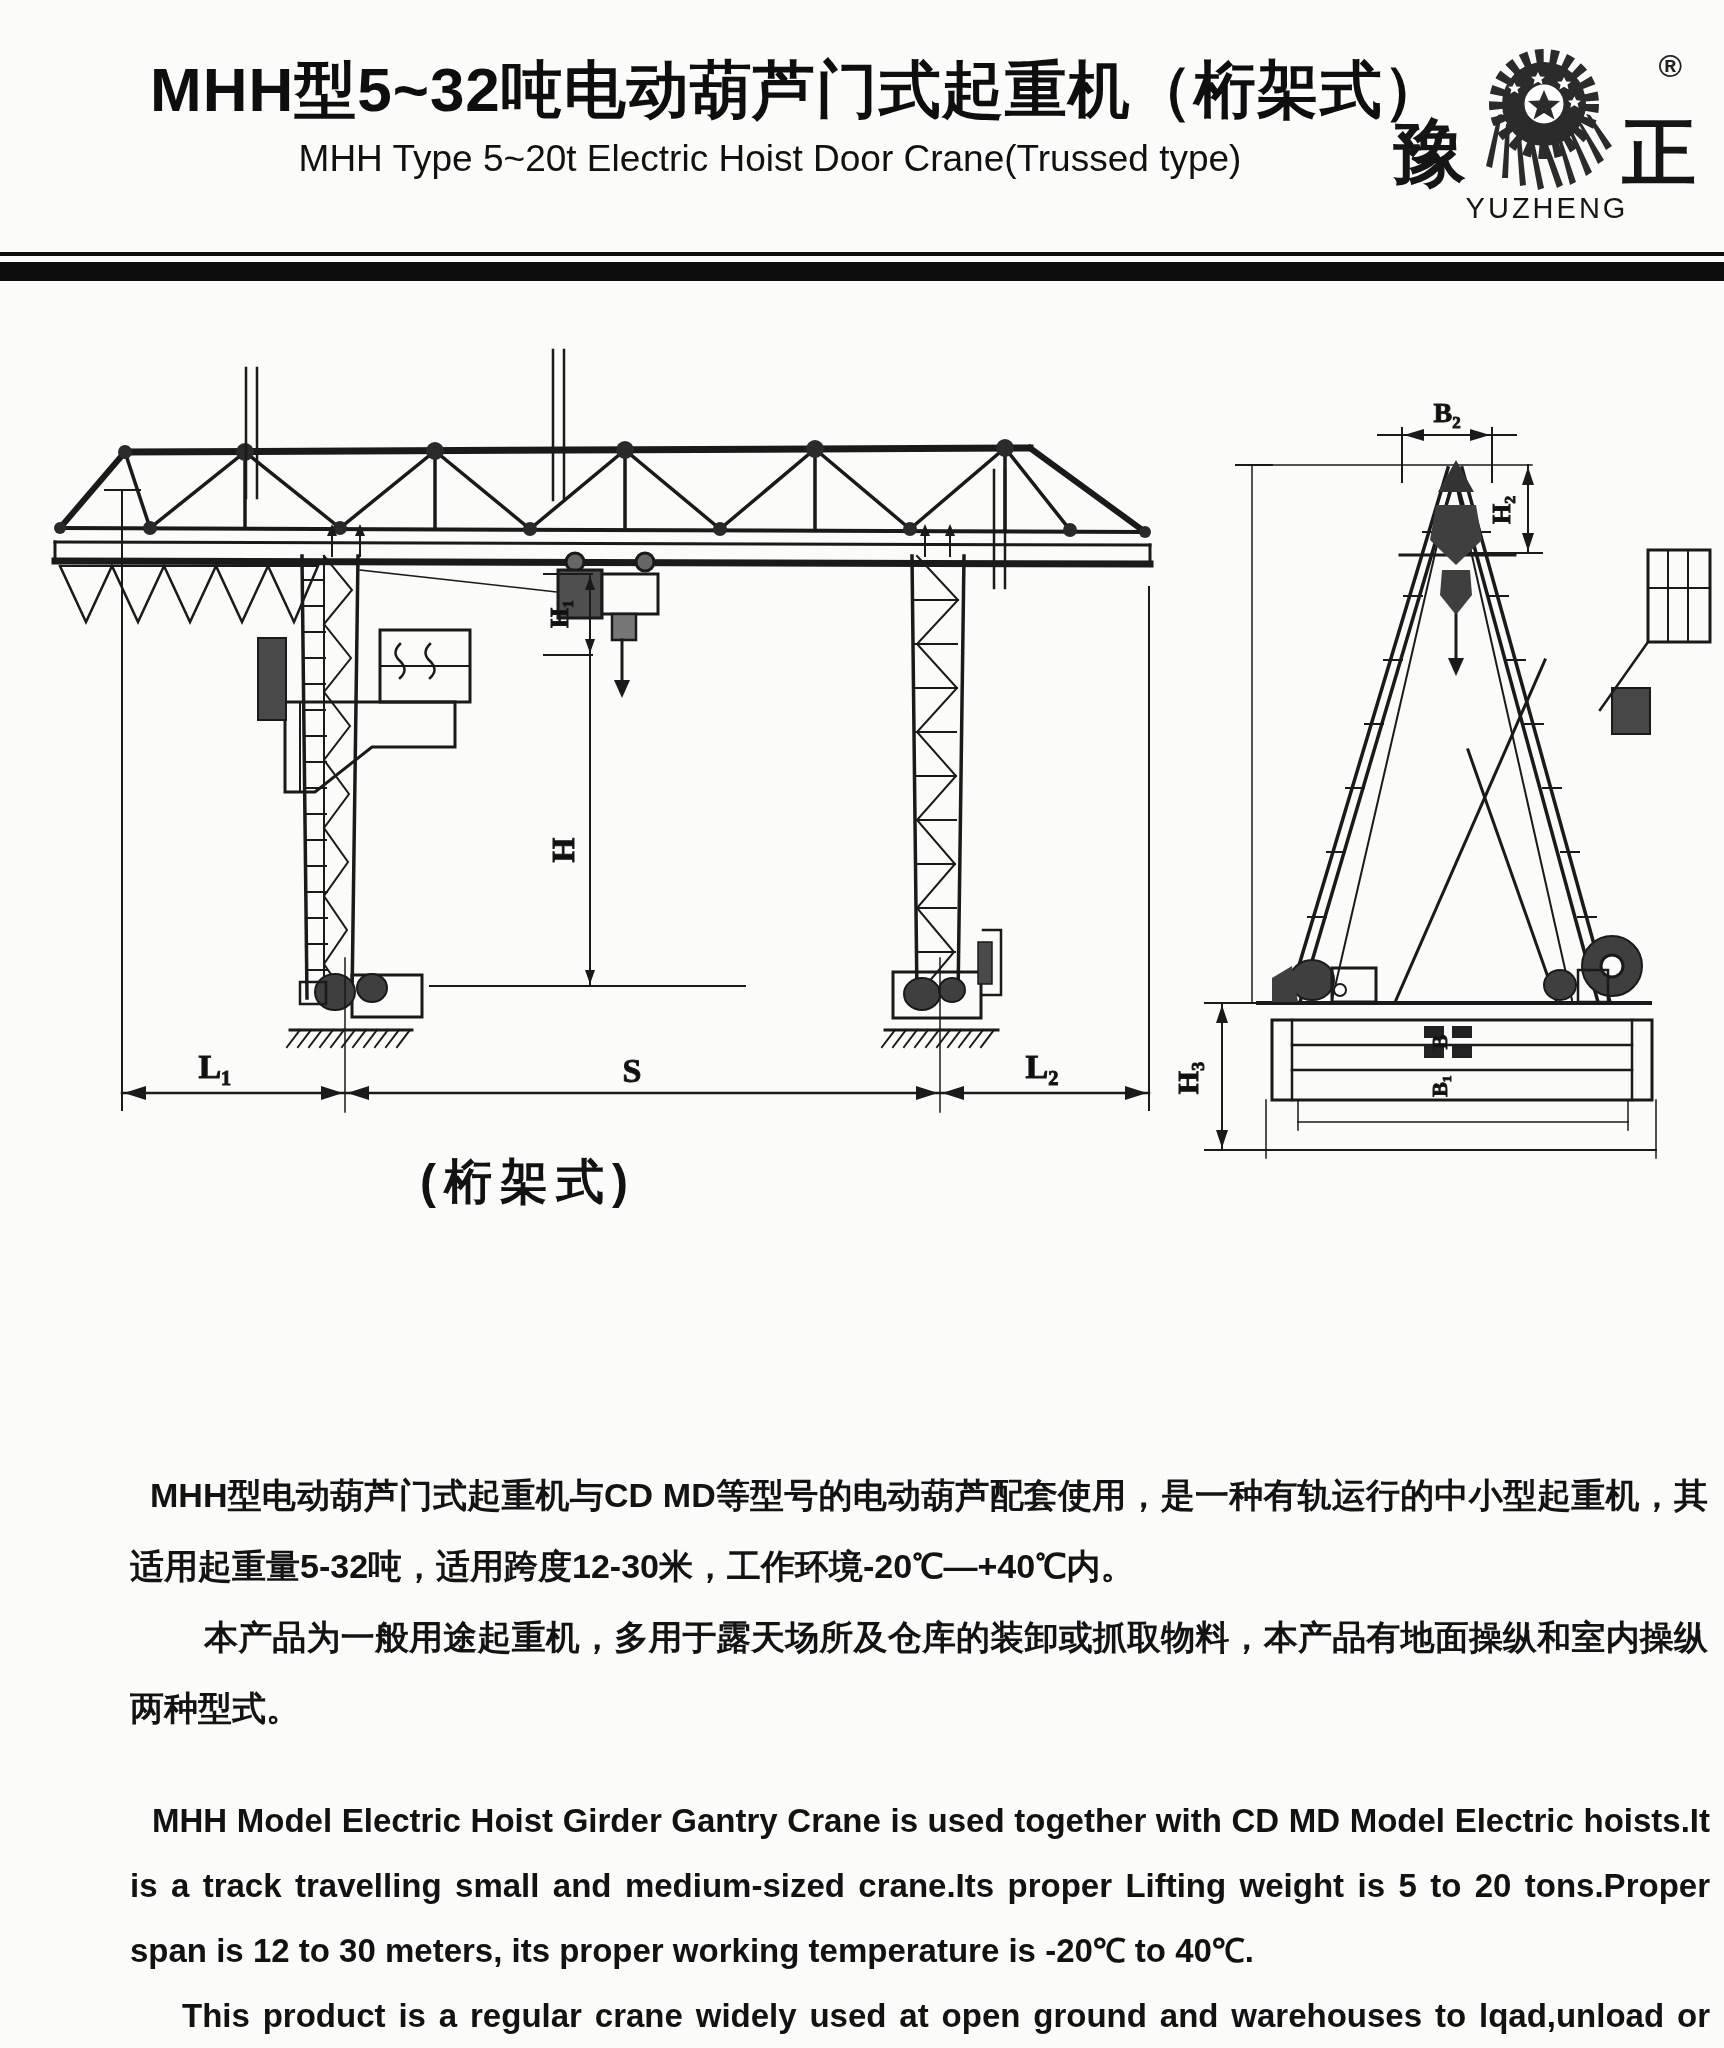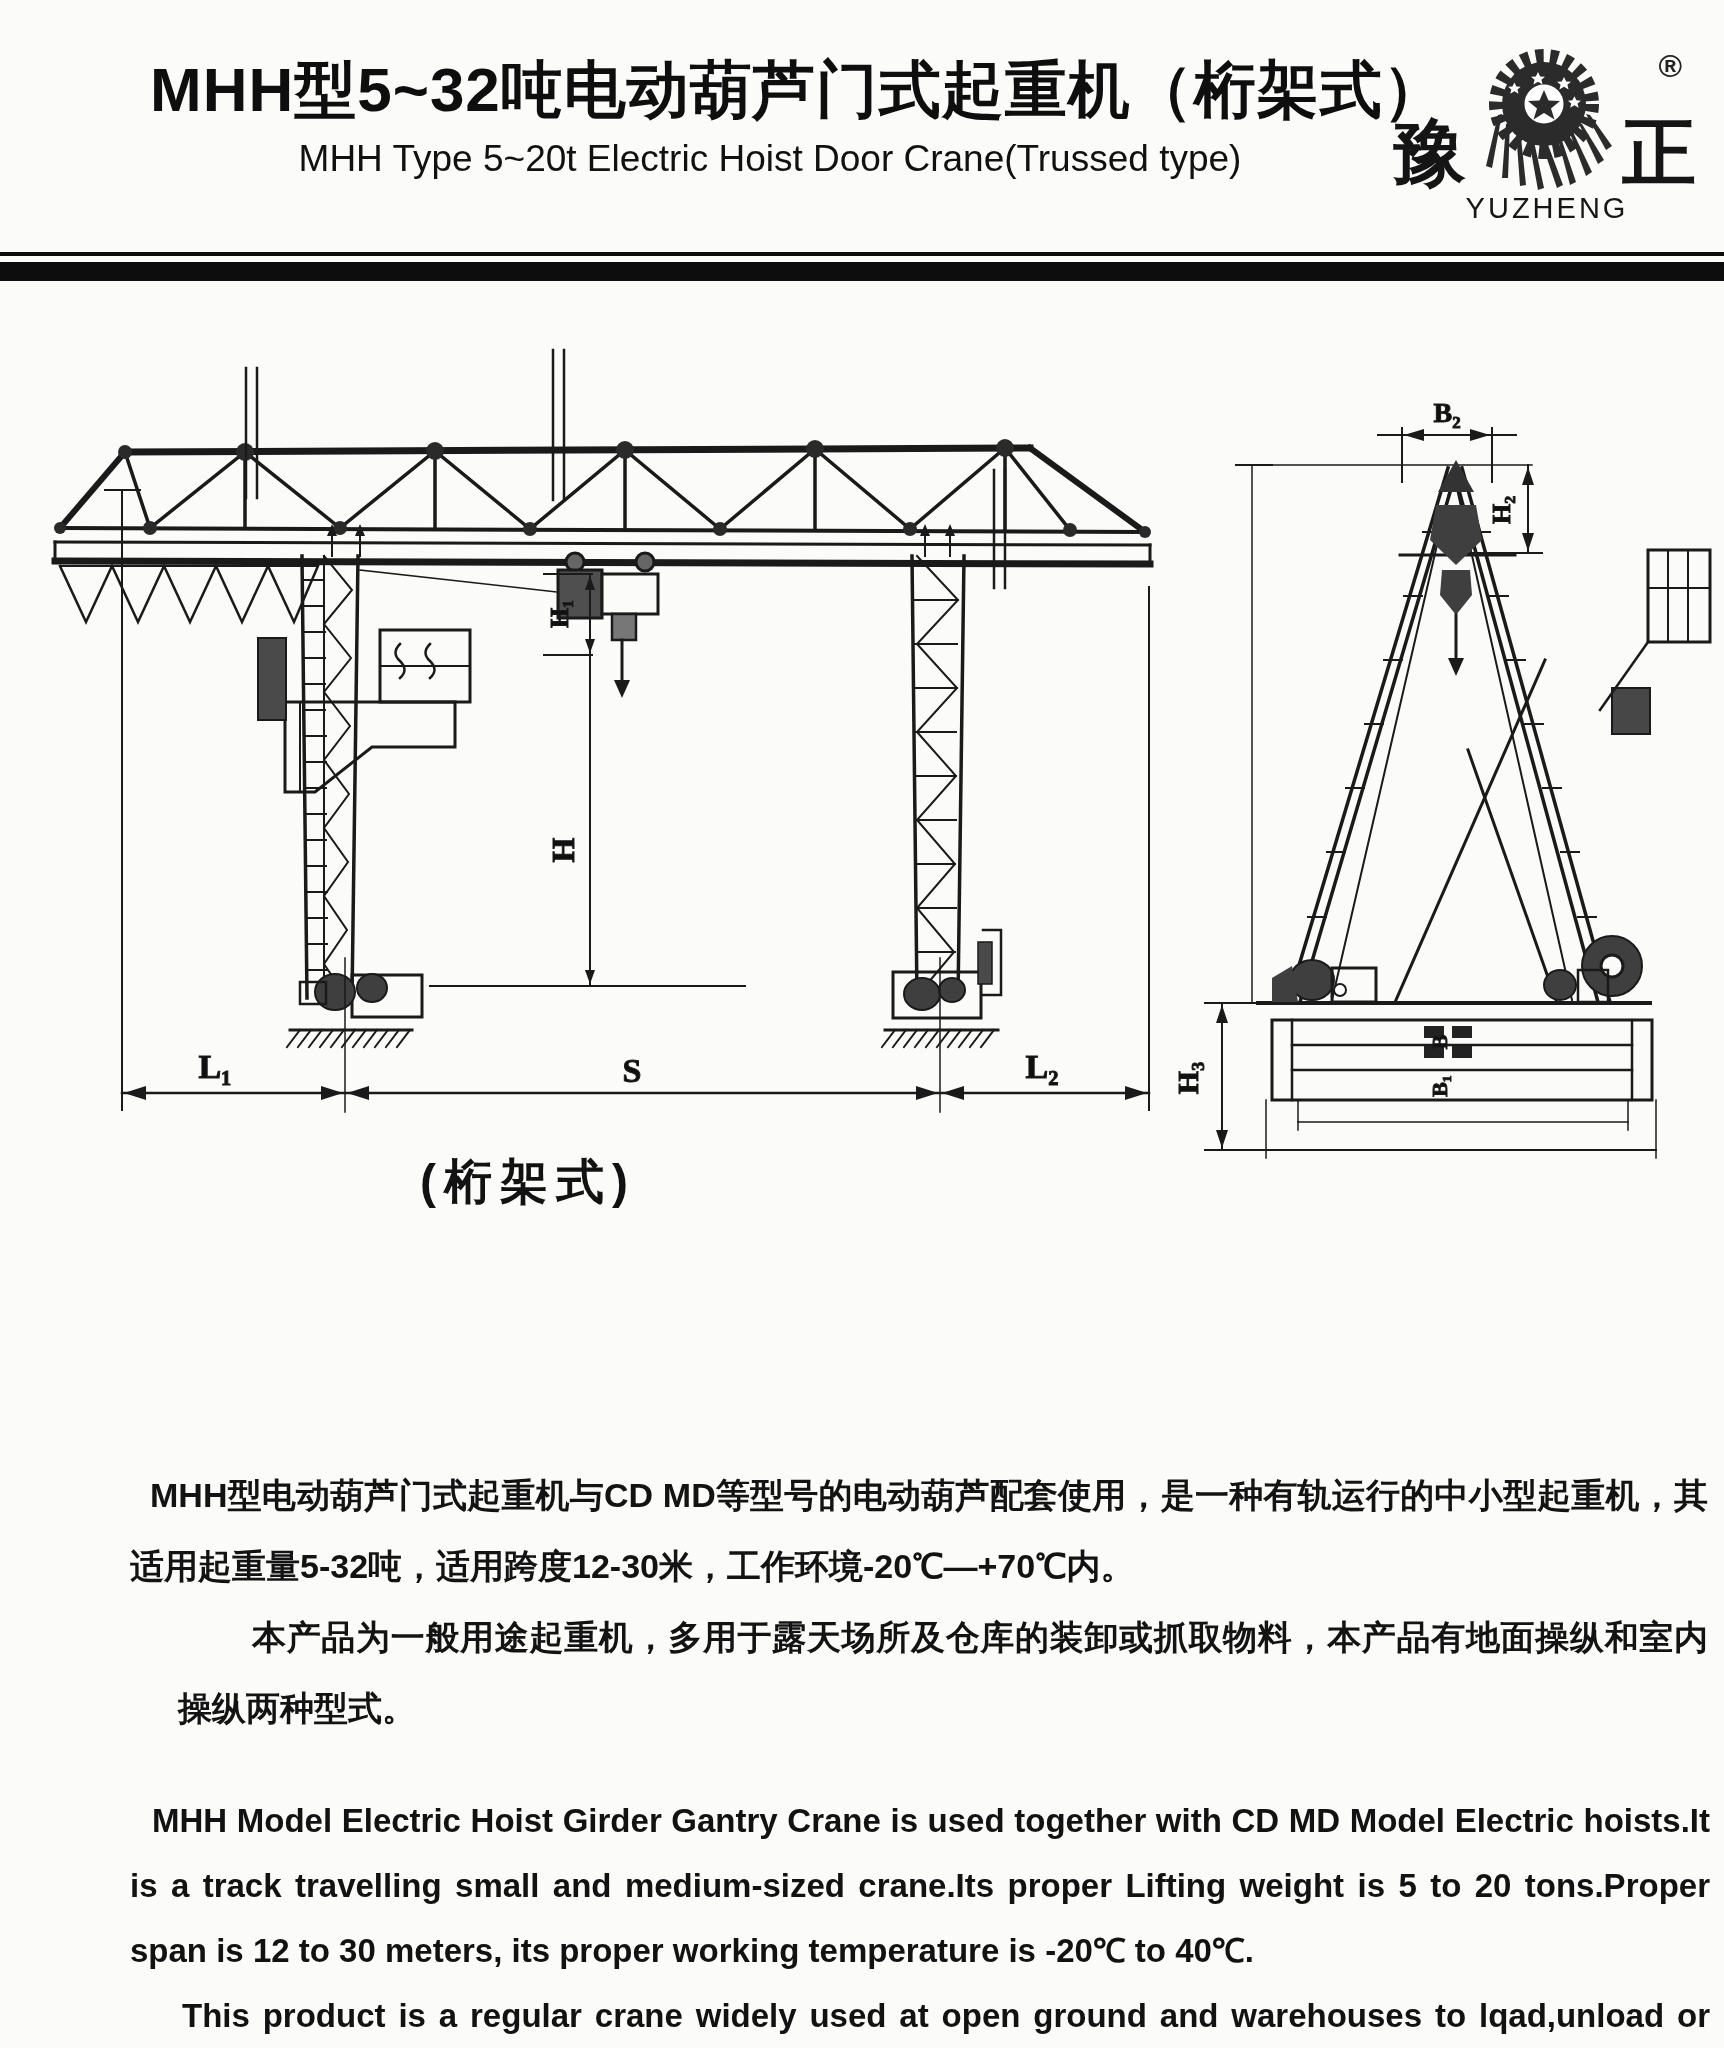--- a/index.html
+++ b/index.html
@@ -56,21 +56,21 @@
     position:absolute;left:158px;top:1416px;
     font-size:36px;font-weight:bold;color:#0f0f0f;letter-spacing:1px;
   }
   .zh-block{
     position:absolute;left:130px;top:1460px;width:1578px;
     font-size:34px;line-height:71px;color:#131313;font-weight:bold;
     text-align:justify;
   }
   .zh-block p{margin:0;padding:0;}
   .zh-block p.p1{text-indent:20px;}
-  .zh-block p.p2{text-indent:74px;margin-left:48px;}
+  .zh-block p.p2{text-indent:74px;}
   .en-block{
     position:absolute;left:130px;top:1788px;width:1580px;
     font-size:33px;line-height:65px;color:#121212;font-weight:bold;
     text-align:justify;
   }
   .en-block p{margin:0;padding:0;}
   .en-block p.p1{text-indent:22px;}
   .en-block p.p2{text-indent:52px;}
 </style>
 </head>
@@ -342,21 +342,21 @@
         </g>
 
       </g>
     </svg>
   </div>
 
   <div class="caption">(桁架式)</div>
 
 
   <div class="zh-block">
-    <p class="p1">MHH型电动葫芦门式起重机与CD MD等型号的电动葫芦配套使用，是一种有轨运行的中小型起重机，其适用起重量5-32吨，适用跨度12-30米，工作环境-20℃—+70℃内。</p>
+    <p class="p1">MHH型电动葫芦门式起重机与CD MD等型号的电动葫芦配套使用，是一种有轨运行的中小型起重机，其适用起重量5-32吨，适用跨度12-30米，工作环境-20℃—+40℃内。</p>
     <p class="p2">本产品为一般用途起重机，多用于露天场所及仓库的装卸或抓取物料，本产品有地面操纵和室内操纵两种型式。</p>
   </div>
 
   <div class="en-block">
     <p class="p1">MHH Model Electric Hoist Girder Gantry Crane is used together with CD MD Model Electric hoists.It is a track travelling small and medium-sized crane.Its proper Lifting weight is 5 to 20 tons.Proper span is 12 to 30 meters, its proper working temperature is -20℃  to  40℃.</p>
     <p class="p2">This product is a regular crane widely used at open ground and warehouses to lqad,unload or grab materials.It has two controlling methods,namely  ground controlling and room controlling.</p>
   </div>
 
 </div>
 

